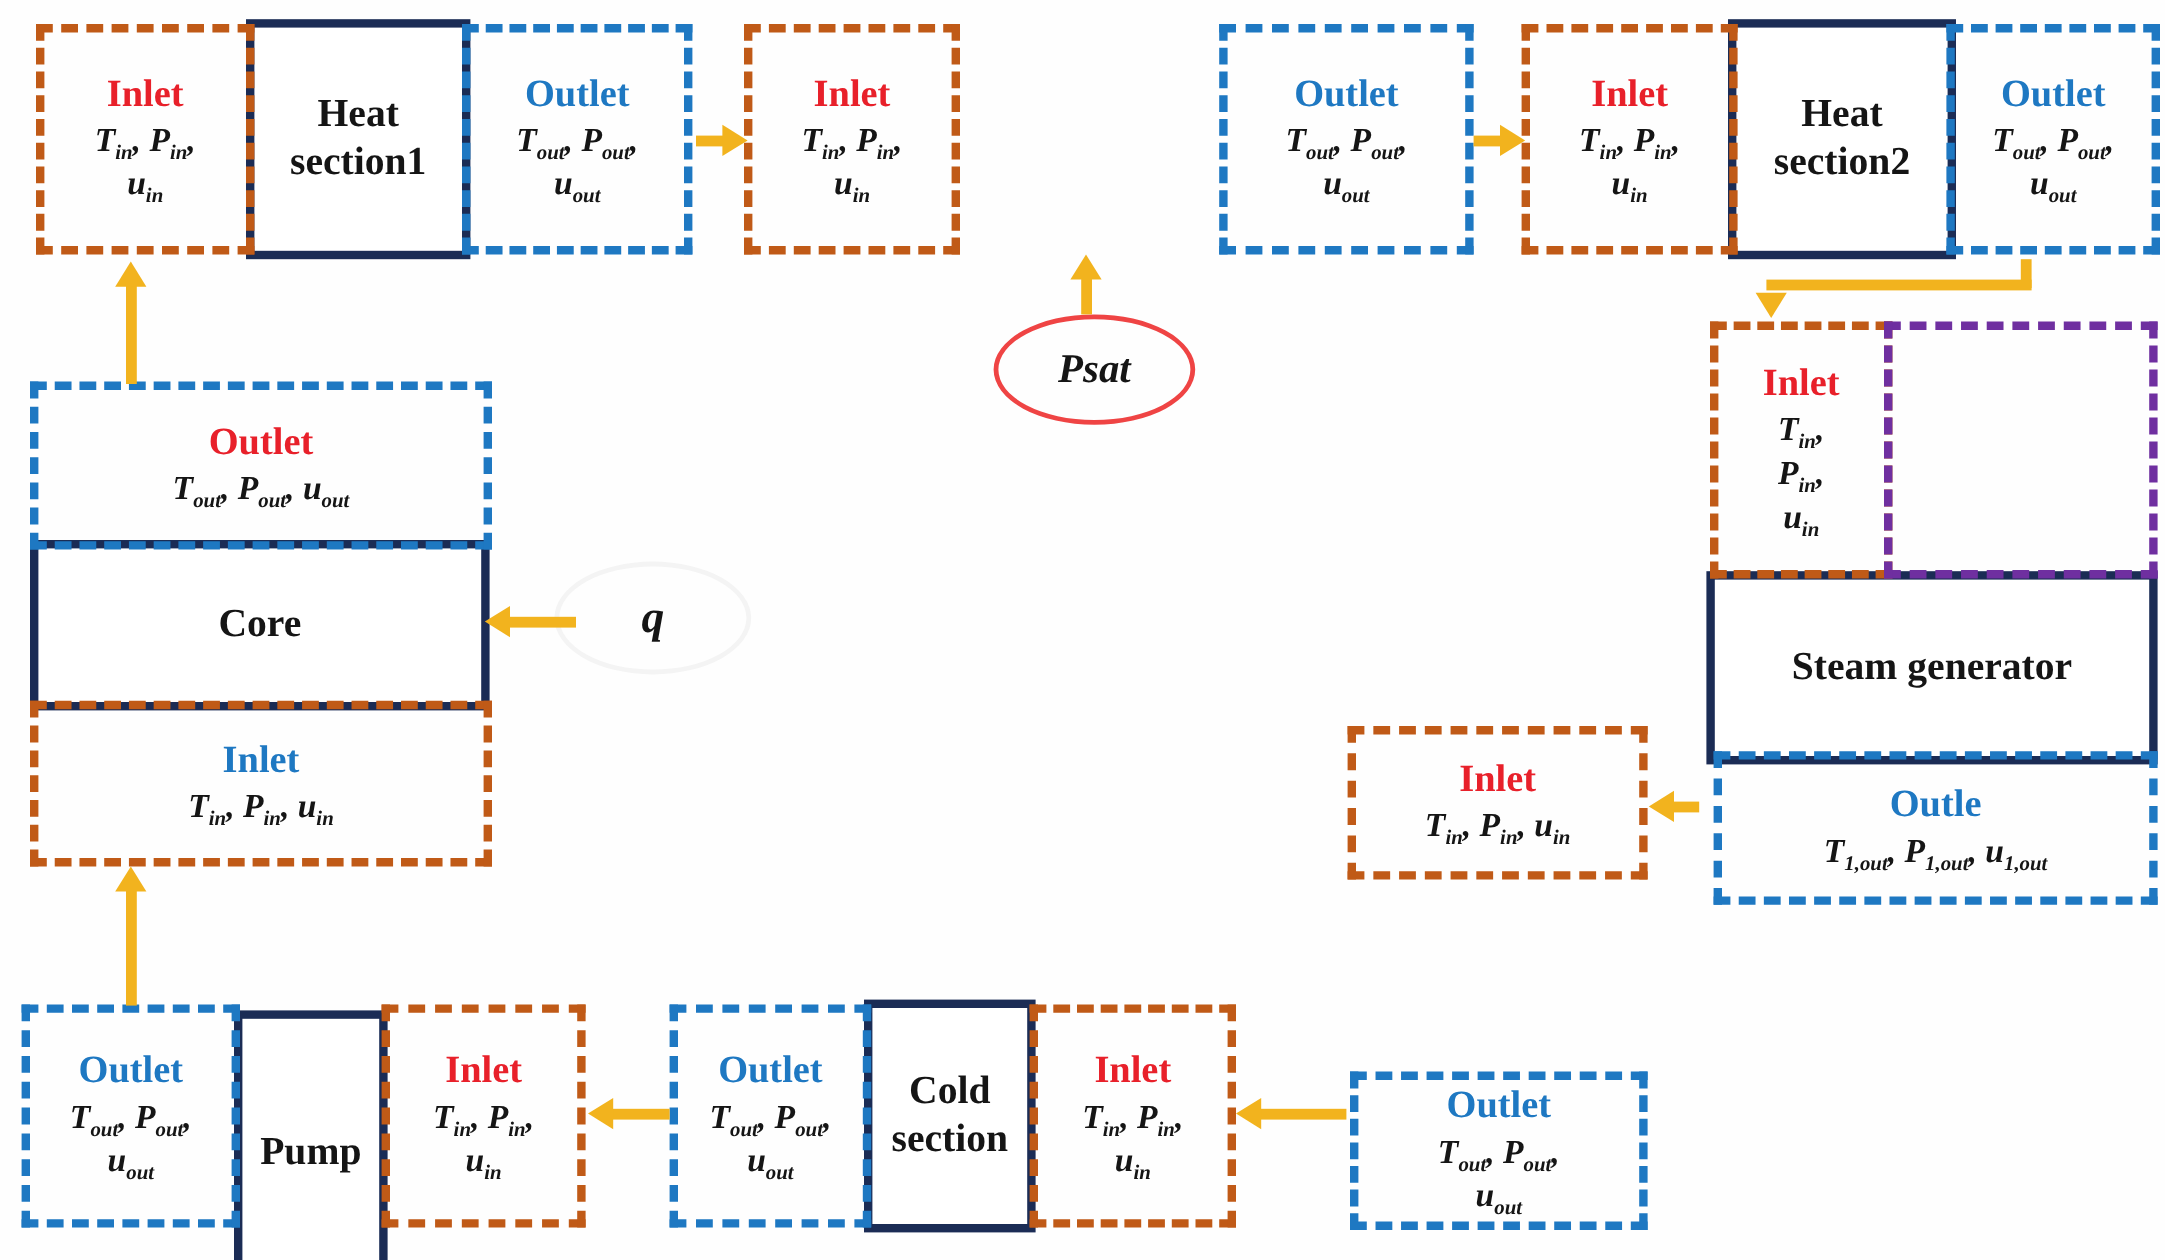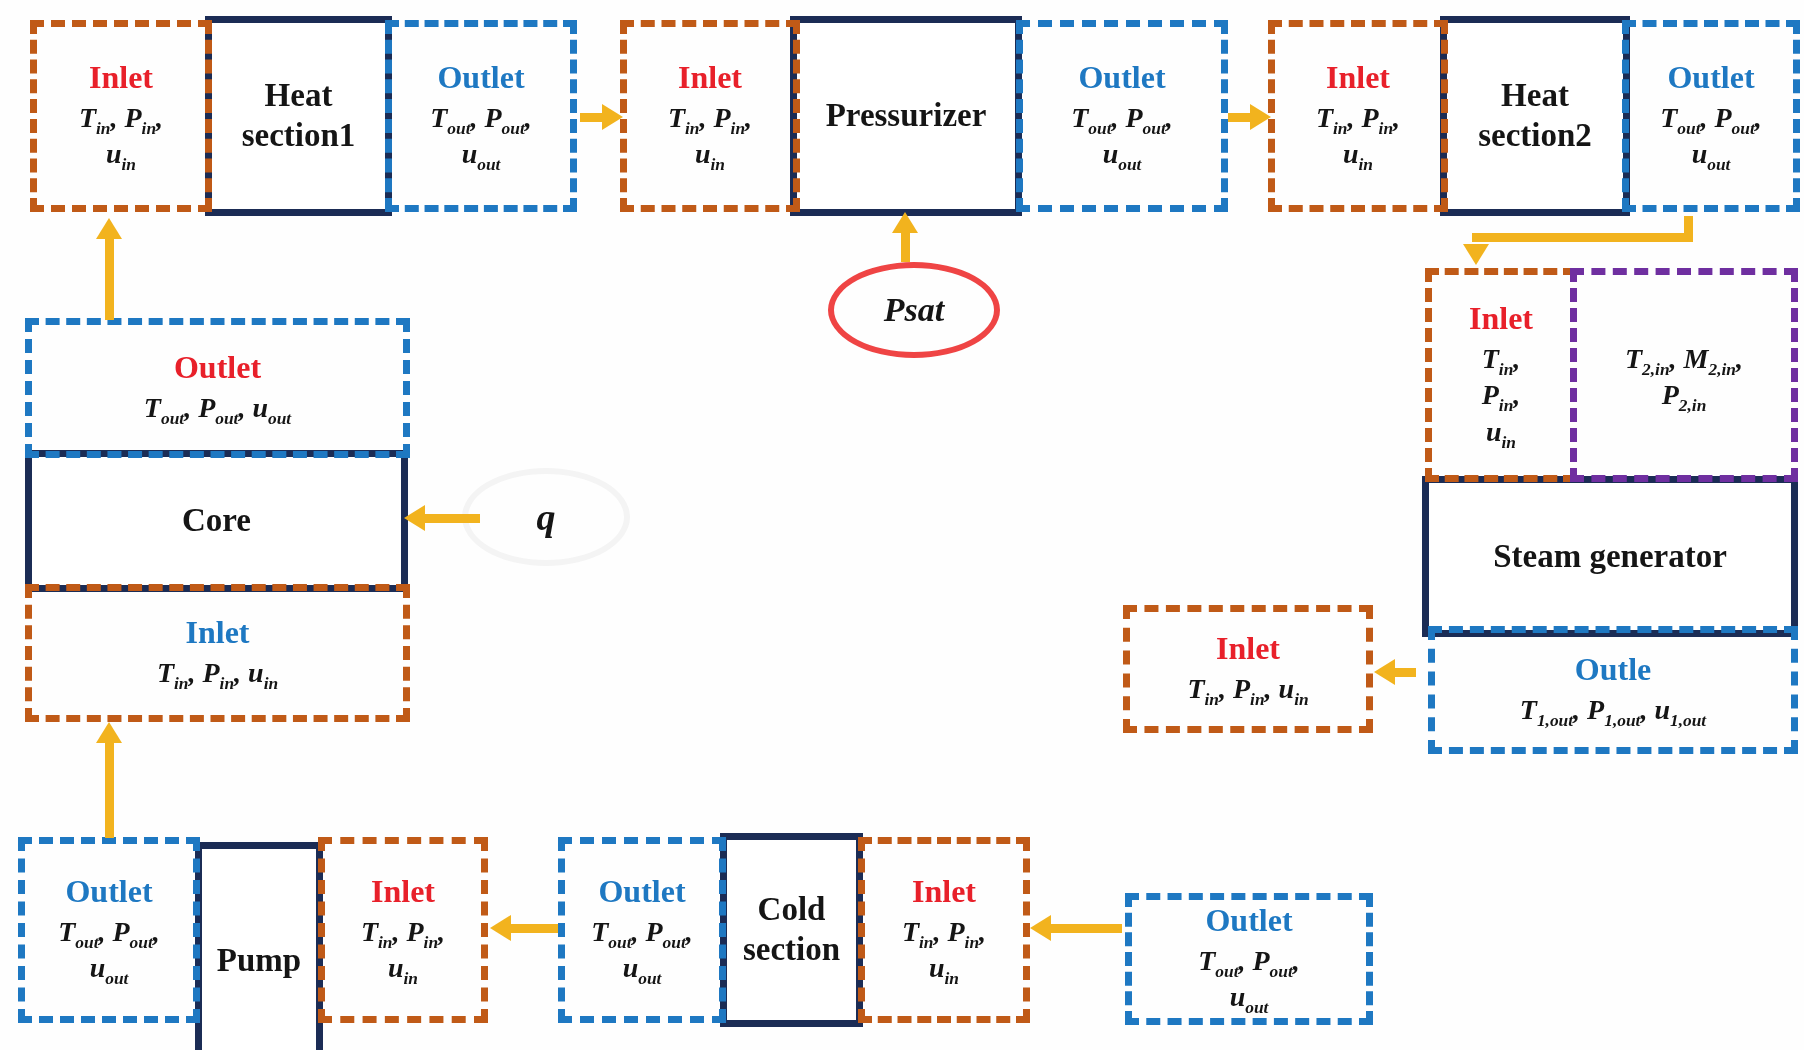--- a/index.html
+++ b/index.html
@@ -18,21 +18,21 @@
   .io-label.blue{color:#1e78c2;}
   .io-vars{font-weight:bold;font-style:italic;font-size:28px;line-height:1.3;color:#151515;margin-top:4px;}
   .io-vars sub{font-size:0.62em;line-height:0;}
   .comp-label{font-weight:bold;font-size:33px;line-height:1.2;color:#151515;}
   .shaft{position:absolute;background:#f2b31e;z-index:3;}
   .head{position:absolute;width:0;height:0;z-index:3;}
   .head.r{border-top:13px solid transparent;border-bottom:13px solid transparent;border-left:21px solid #f2b31e;}
   .head.l{border-top:13px solid transparent;border-bottom:13px solid transparent;border-right:21px solid #f2b31e;}
   .head.u{border-left:13px solid transparent;border-right:13px solid transparent;border-bottom:21px solid #f2b31e;}
   .head.d{border-left:13px solid transparent;border-right:13px solid transparent;border-top:21px solid #f2b31e;}
-  .ellipse{position:absolute;border:6px solid #ef4444;border-radius:50%;display:flex;
+  .ellipse{position:absolute;border:4px solid #ef4444;border-radius:50%;display:flex;
            align-items:center;justify-content:center;z-index:2;background:transparent;}
   .math-label{font-weight:bold;font-style:italic;font-size:36px;color:#151515;}
 </style>
 </head>
 <body>
 
 <div id="stage">
 
   <div class="box b-brown" style="left:30px;top:20px;width:182px;height:192px;">
     <div class="io-label red">Inlet</div>
@@ -42,23 +42,20 @@
     <div class="comp-label">Heat<br>section1</div>
   </div>
   <div class="box b-blue" style="left:385px;top:20px;width:192px;height:192px;">
     <div class="io-label blue">Outlet</div>
     <div class="io-vars">T<sub>out</sub>, P<sub>out</sub>,<br>u<sub>out</sub></div>
   </div>
 
   <div class="box b-brown" style="left:620px;top:20px;width:180px;height:192px;">
     <div class="io-label red">Inlet</div>
     <div class="io-vars">T<sub>in</sub>, P<sub>in</sub>,<br>u<sub>in</sub></div>
-  </div>
-  <div class="box b-navy" style="left:790px;top:16px;width:232px;height:200px;">
-    <div class="comp-label">Pressurizer</div>
   </div>
   <div class="box b-blue" style="left:1016px;top:20px;width:212px;height:192px;">
     <div class="io-label blue">Outlet</div>
     <div class="io-vars">T<sub>out</sub>, P<sub>out</sub>,<br>u<sub>out</sub></div>
   </div>
 
   <div class="box b-brown" style="left:1268px;top:20px;width:180px;height:192px;">
     <div class="io-label red">Inlet</div>
     <div class="io-vars">T<sub>in</sub>, P<sub>in</sub>,<br>u<sub>in</sub></div>
   </div>
@@ -88,21 +85,20 @@
 
   <div class="ellipse" style="left:462px;top:468px;width:156px;height:86px;border-color:#f4f4f4;">
     <span class="math-label" style="font-size:38px;">q</span>
   </div>
 
   <div class="box b-brown" style="left:1425px;top:268px;width:152px;height:214px;">
     <div class="io-label red">Inlet</div>
     <div class="io-vars">T<sub>in</sub>,<br>P<sub>in</sub>,<br>u<sub>in</sub></div>
   </div>
   <div class="box b-purple" style="left:1570px;top:268px;width:228px;height:214px;">
-    <div class="io-vars">T<sub>2,in</sub>, M<sub>2,in</sub>,<br>P<sub>2,in</sub></div>
   </div>
   <div class="box b-navy" style="left:1422px;top:476px;width:376px;height:161px;">
     <div class="comp-label">Steam generator</div>
   </div>
   <div class="box b-blue" style="left:1428px;top:626px;width:370px;height:128px;">
     <div class="io-label blue">Outle</div>
     <div class="io-vars">T<sub>1,out</sub>, P<sub>1,out</sub>, u<sub>1,out</sub></div>
   </div>
 
   <div class="box b-brown" style="left:1123px;top:605px;width:250px;height:128px;">

